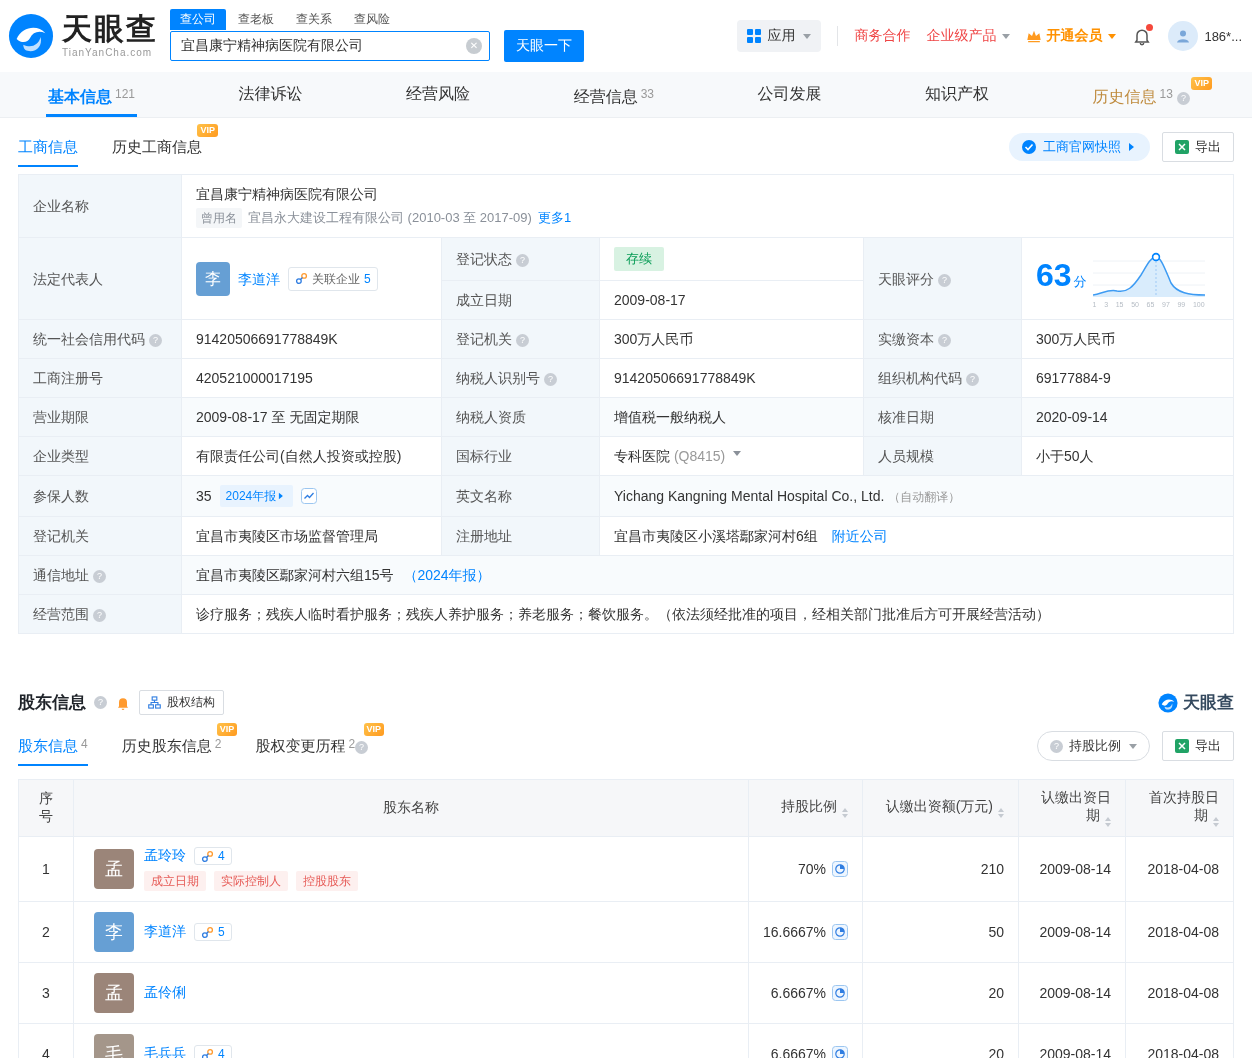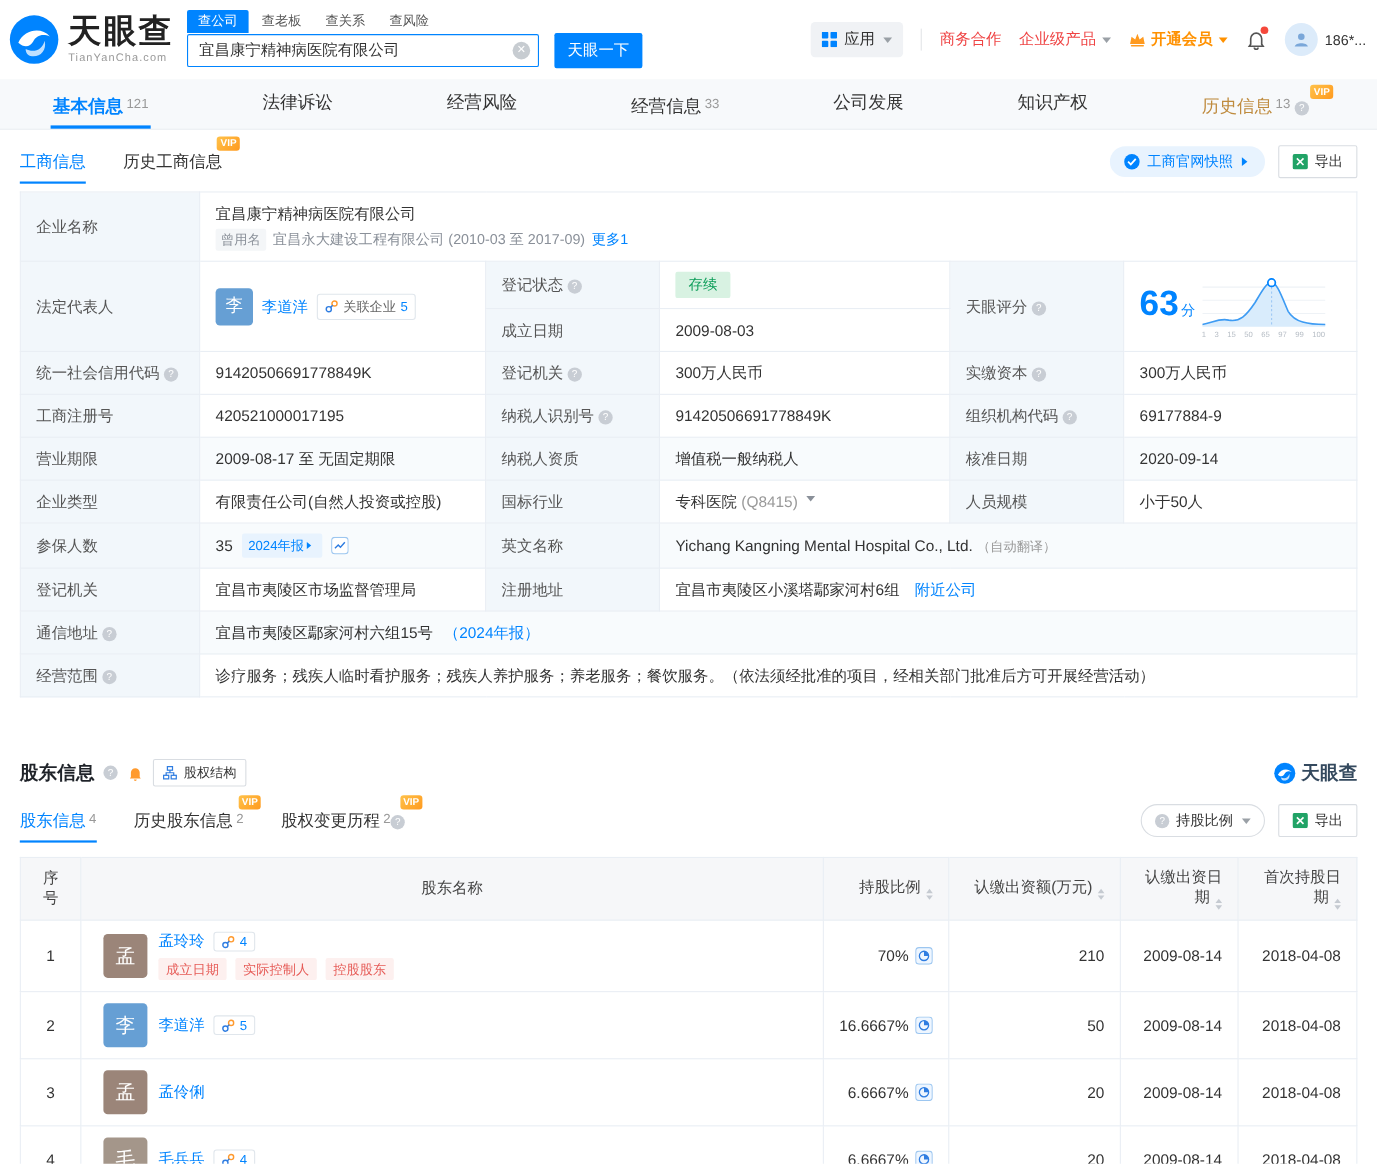--- a/index.html
+++ b/index.html
@@ -343,21 +343,21 @@
                   <span>97</span>
                   <span>99</span>
                   <span>100</span>
                 </span>
             </span>
           </div>
         </td>
       </tr>
       <tr>
         <th><span>成立日期</span></th>
-        <td>2009-08-03</td>
+        <td>2009-08-17</td>
       </tr>
       <tr>
         <th><span>统一社会信用代码</span> <span class="help"></span></th>
         <td>91420506691778849K</td>
         <th><span>登记机关</span> <span class="help"></span></th>
         <td>300万人民币</td>
         <th><span>实缴资本</span> <span class="help"></span></th>
         <td>300万人民币</td>
       </tr>
       <tr>

